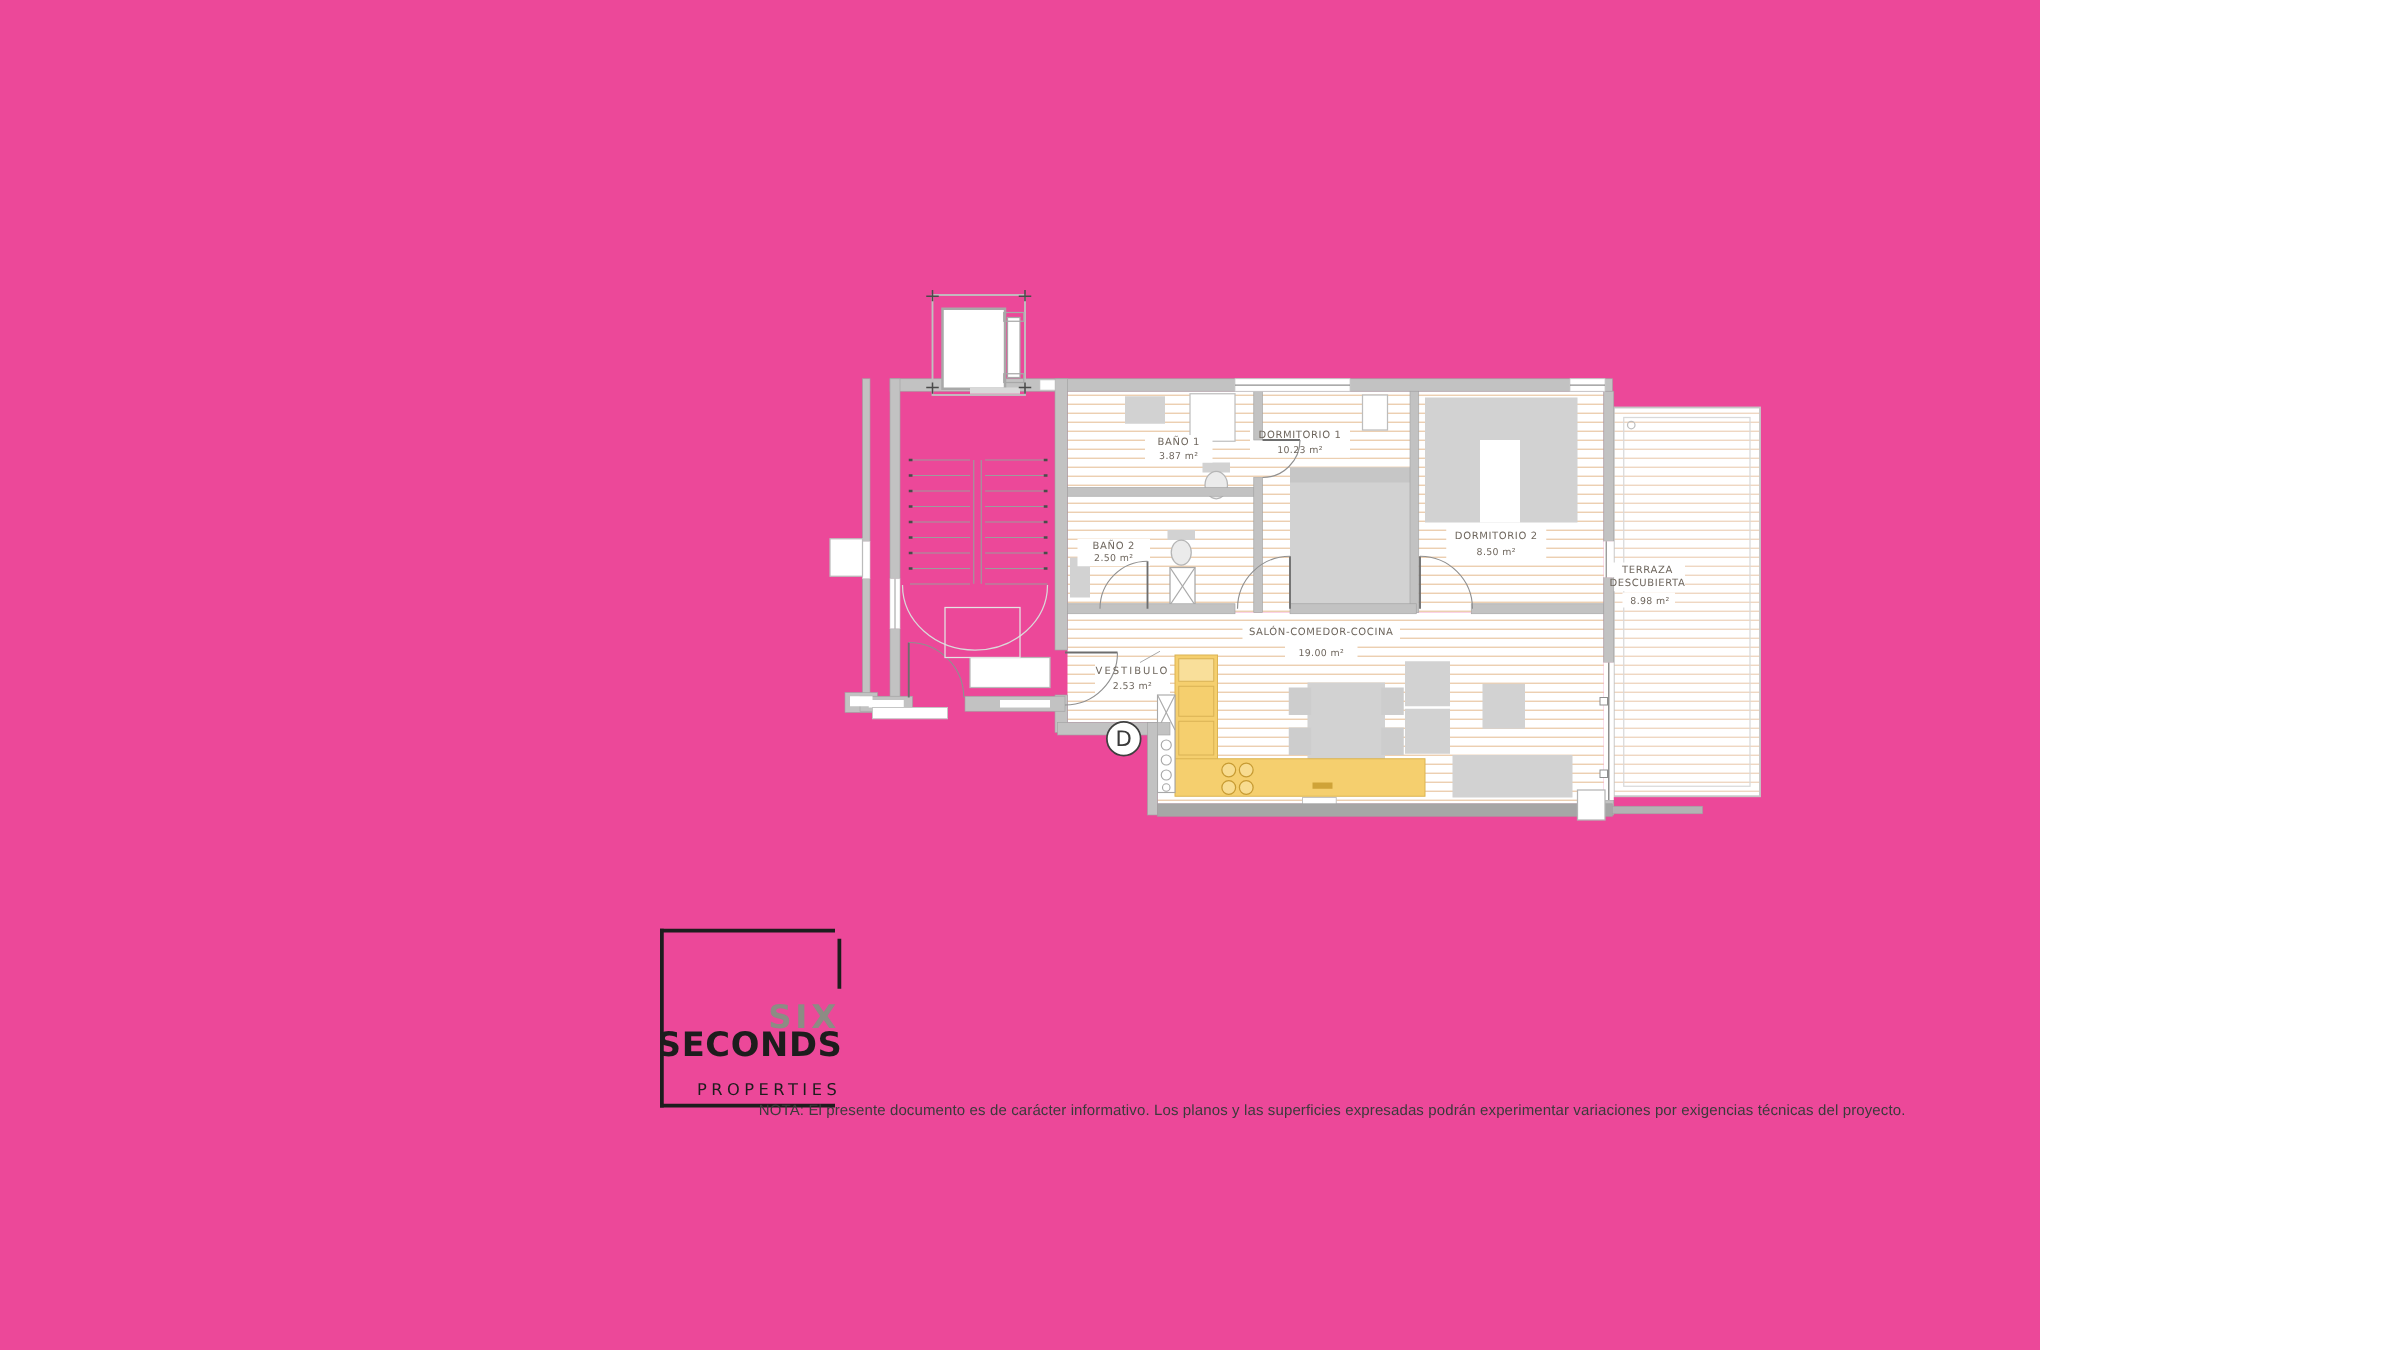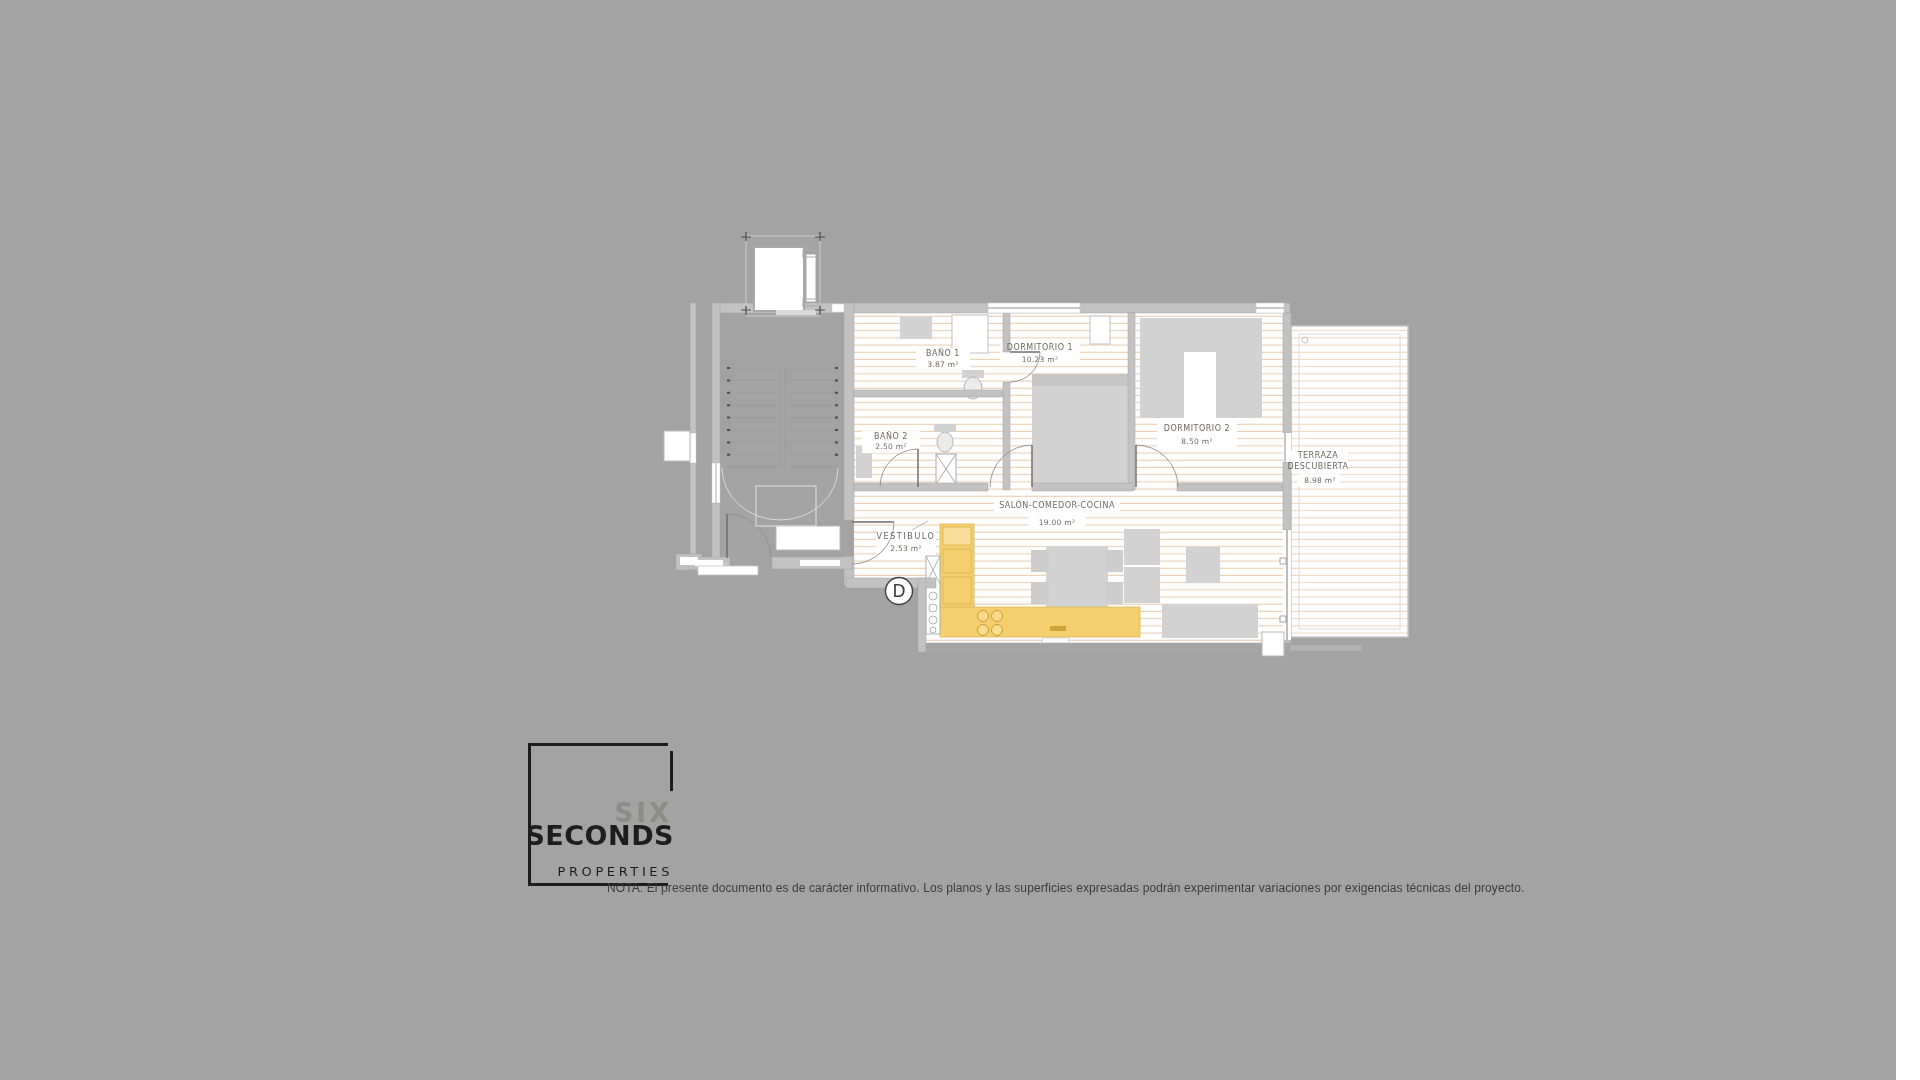--- a/index.html
+++ b/index.html
@@ -1,17 +1,17 @@
 <!DOCTYPE html>
 <html><head>
 <meta charset="utf-8">
 <style>
   html,body{margin:0;padding:0;background:#ffffff;width:1920px;height:1080px;overflow:hidden;
     font-family:"Liberation Sans",sans-serif;}
-  .canvas{position:relative;width:1896px;height:1080px;background:#a3a3a3;}
+  .canvas{position:relative;width:1632px;height:1080px;background:#ec4899;}
   .plan-svg{position:absolute;left:0;top:0;}
   .logo{position:absolute;left:528px;top:742px;width:150px;height:148px;}
   .disclaimer{position:absolute;left:607px;top:880px;width:900px;text-align:right;
     font-size:12px;line-height:1.45;color:#3b3b3b;letter-spacing:0.1px;}
   .disclaimer div{white-space:nowrap;}
   svg text{font-family:"DejaVu Sans","Liberation Sans",sans-serif;}
   .room-name{font-size:8px;fill:#6f675e;letter-spacing:0.5px;}
   .room-area{font-size:7.5px;fill:#6f675e;letter-spacing:0.3px;}
   .vest{letter-spacing:1.6px;}
   .unit-letter{font-size:17px;fill:#3a3a3a;}

